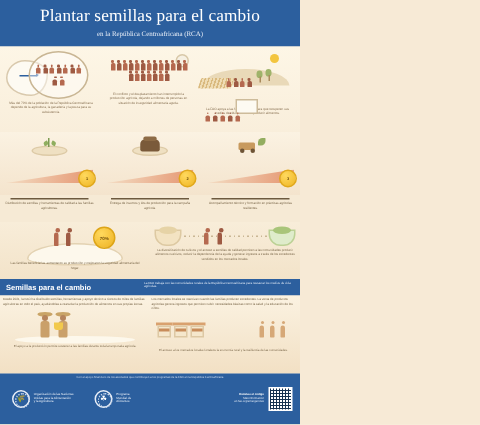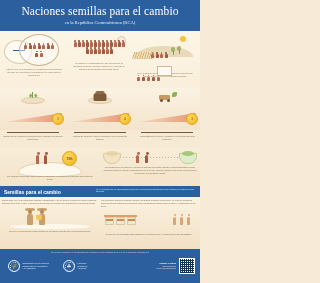--- a/index.html
+++ b/index.html
@@ -281,21 +281,21 @@
       repeating-linear-gradient(0deg,#16324f 0 1px,transparent 1px 2px);
     background-color:#fff;
   }
 </style>
 </head>
 <body>
 
 <div class="poster">
 
   <div class="header">
-    <div class="title">Naciones semillas para el cambio</div>
+    <div class="title">Plantar semillas para el cambio</div>
     <div class="subtitle">en la República Centroafricana (RCA)</div>
   </div>
 
   <div class="band-top">
 
     <div class="col c1">
       <div class="map-scene">
         <div class="map-blob"></div>
         <div class="arrow-line"></div>
         <div class="circle-cluster">

